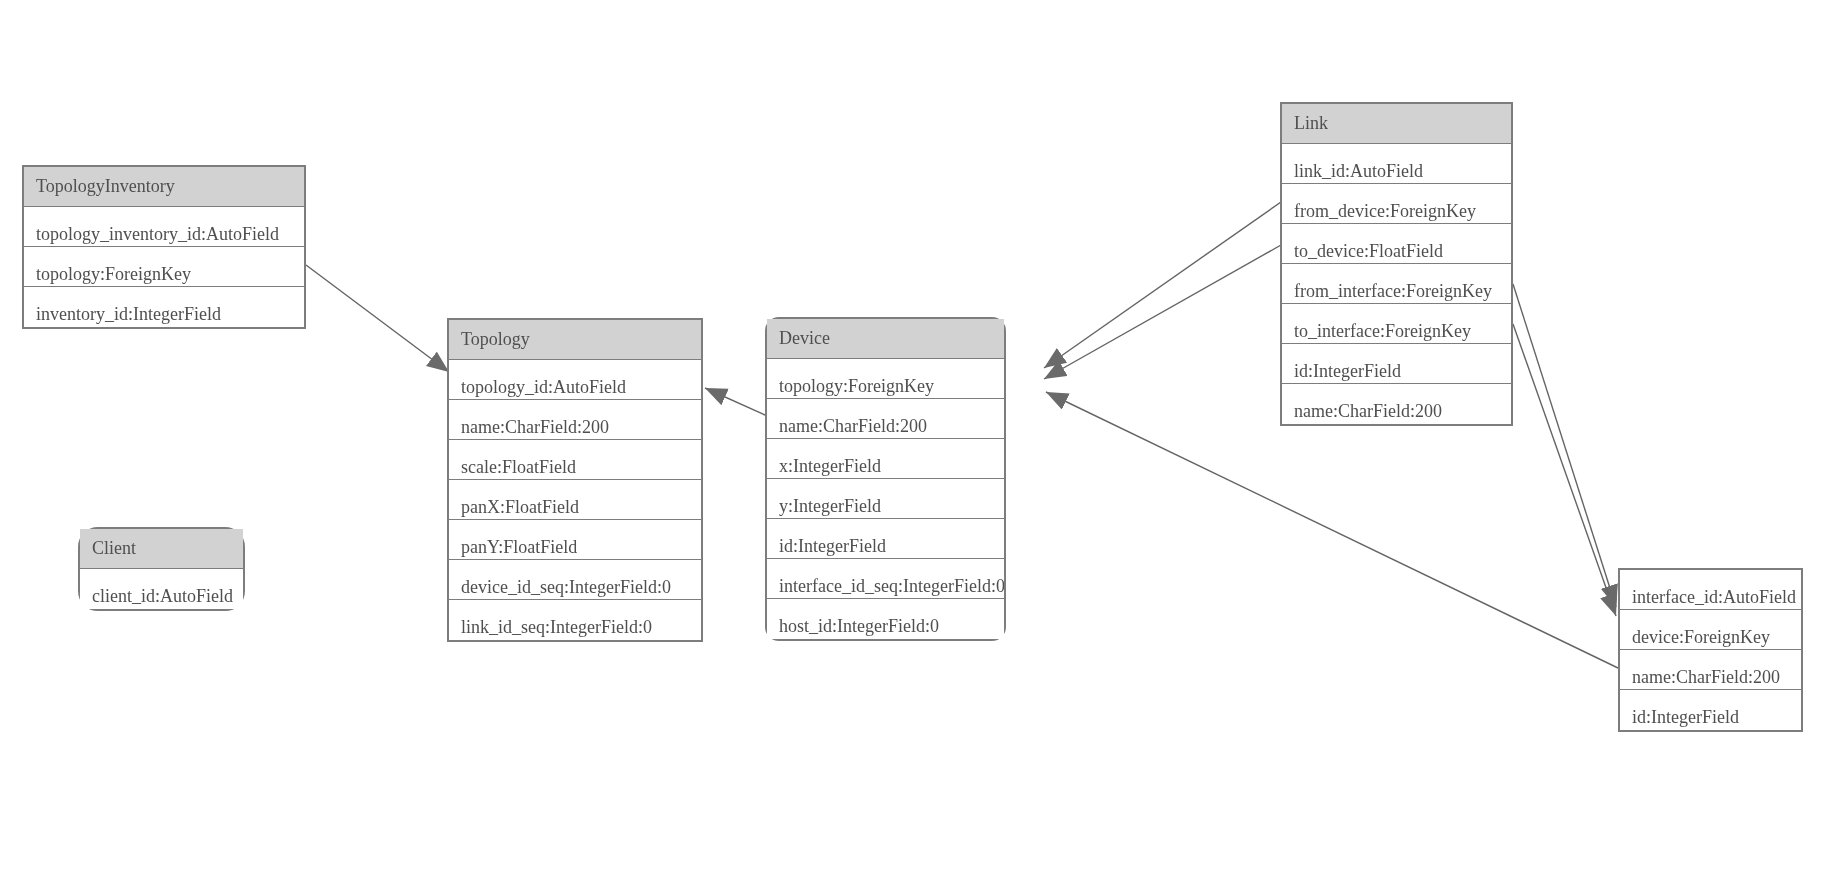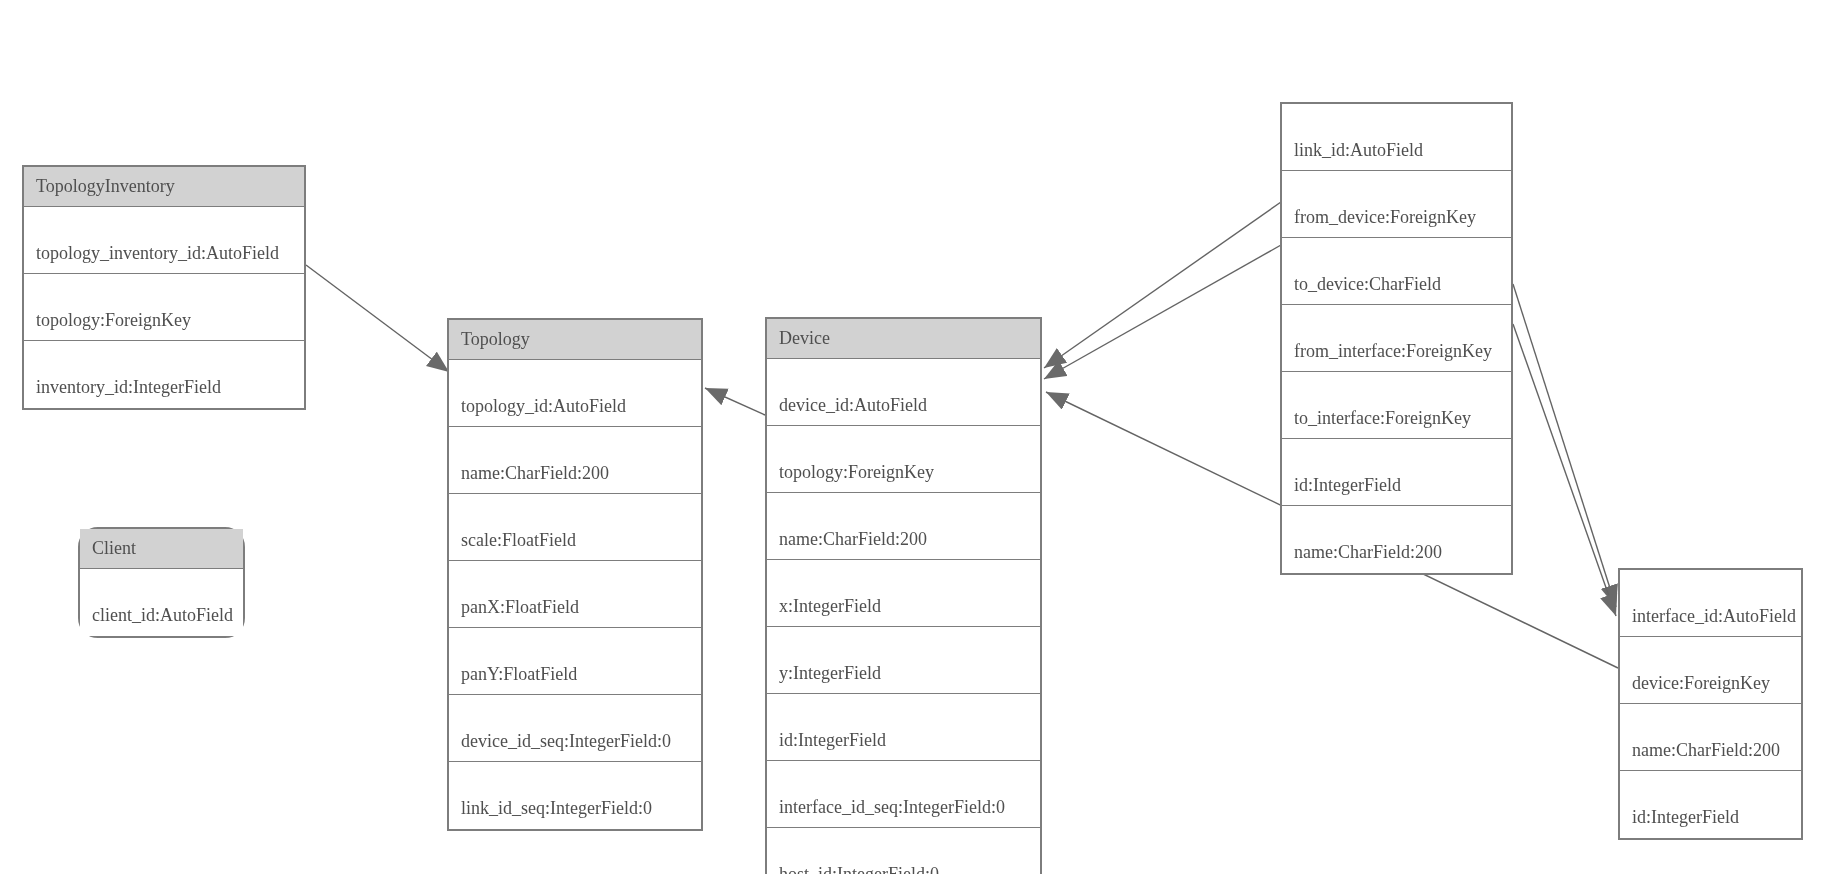--- a/index.html
+++ b/index.html
@@ -45,26 +45,25 @@
     padding: 0 12px;
     background: var(--header-bg, #d2d2d2);
     border-bottom: 1px solid var(--border, #7d7d7d);
     white-space: nowrap;
     overflow: hidden;
   }
   .table-row {
     box-sizing: border-box;
     height: 40px;
     line-height: 39px;
-    padding: 0 12px;
+    padding: 8px 12px;
     background: #ffffff;
     border-bottom: 1px solid var(--border, #7d7d7d);
     white-space: nowrap;
     overflow: hidden;
-    margin-top: 27px;
   }
   .table-row:last-child {
     border-bottom: none;
   }
 </style>
 </head>
 <body>
 
 <div id="canvas">
   <svg id="edges" width="1824" height="874" viewBox="0 0 1824 874" xmlns="http://www.w3.org/2000/svg">
@@ -95,35 +94,35 @@
       <div class="table-row">scale:FloatField</div>
       <div class="table-row">panX:FloatField</div>
       <div class="table-row">panY:FloatField</div>
       <div class="table-row">device_id_seq:IntegerField:0</div>
       <div class="table-row">link_id_seq:IntegerField:0</div>
     </div>
     <div class="table-node" style="left: 78px; top: 527px; width: 167px; border-radius: 20px;">
       <div class="table-header">Client</div>
       <div class="table-row">client_id:AutoField</div>
     </div>
-    <div class="table-node" style="left: 765px; top: 317px; width: 277px;">
+    <div class="table-node" style="left: 765px; top: 317px; width: 241px; border-radius: 14px;">
       <div class="table-header">Device</div>
-      <div class="table-row">device_id:AutoField</div>
       <div class="table-row">topology:ForeignKey</div>
       <div class="table-row">name:CharField:200</div>
       <div class="table-row">x:IntegerField</div>
       <div class="table-row">y:IntegerField</div>
       <div class="table-row">id:IntegerField</div>
       <div class="table-row">interface_id_seq:IntegerField:0</div>
       <div class="table-row">host_id:IntegerField:0</div>
     </div>
     <div class="table-node" style="left: 1280px; top: 102px; width: 233px;">
+      <div class="table-header">Link</div>
       <div class="table-row">link_id:AutoField</div>
       <div class="table-row">from_device:ForeignKey</div>
-      <div class="table-row">to_device:CharField</div>
+      <div class="table-row">to_device:FloatField</div>
       <div class="table-row">from_interface:ForeignKey</div>
       <div class="table-row">to_interface:ForeignKey</div>
       <div class="table-row">id:IntegerField</div>
       <div class="table-row">name:CharField:200</div>
     </div>
     <div class="table-node" style="left: 1618px; top: 568px; width: 185px;">
       <div class="table-row">interface_id:AutoField</div>
       <div class="table-row">device:ForeignKey</div>
       <div class="table-row">name:CharField:200</div>
       <div class="table-row">id:IntegerField</div>

